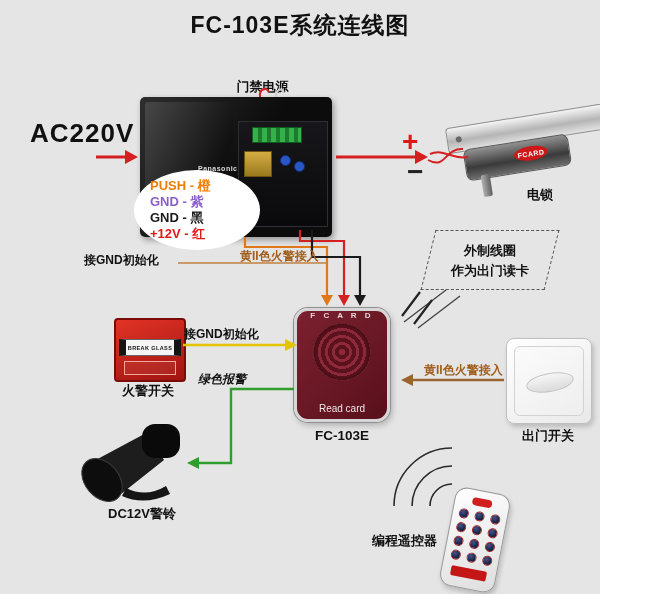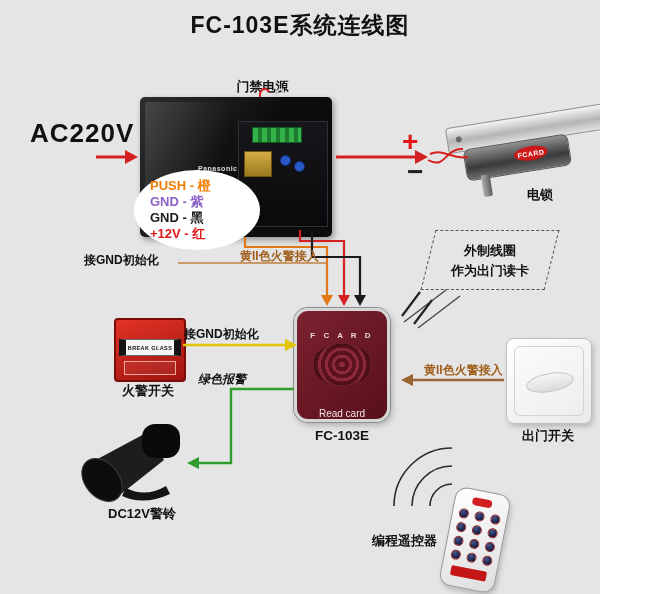--- a/index.html
+++ b/index.html
@@ -37,21 +37,21 @@
   .lock-label{left:498px;top:186px;width:84px;text-align:center;}
 
   
   .fire{position:absolute;left:114px;top:318px;width:68px;height:60px;background:linear-gradient(160deg,#e23326,#a01410);border:2px solid #7a0c08;border-radius:4px;z-index:1;}
   .fire-band{position:absolute;left:3px;right:3px;top:19px;height:15px;background:#f5f5f5;border-top:1px solid #666;border-bottom:1px solid #666;border-left:7px solid #151515;border-right:7px solid #151515;display:flex;align-items:center;justify-content:center;font-size:5.5px;font-weight:bold;color:#111;letter-spacing:.4px;}
   .fire-lower{position:absolute;left:8px;right:8px;top:41px;height:12px;border:1px solid #f0a89e;background:rgba(255,255,255,.06);}
   .fire-label{left:106px;top:382px;width:84px;text-align:center;}
 
   
   .reader{position:absolute;left:294px;top:308px;width:96px;height:114px;background:linear-gradient(135deg,#7c2130,#58101a);border:3px solid #d6d6d6;border-radius:14px;box-shadow:0 0 0 1px #8f8f8f,2px 3px 6px rgba(0,0,0,.25);display:flex;flex-direction:column;align-items:center;box-sizing:border-box;z-index:1;}
-  .reader-brand{margin-top:20px;color:#e8d5d8;font-size:8px;letter-spacing:3px;font-weight:bold;}
+  .reader-brand{margin-top:0;color:#e8d5d8;font-size:8px;letter-spacing:3px;font-weight:bold;}
   .reader-rings{margin-top:3px;width:58px;height:58px;border-radius:50%;background:repeating-radial-gradient(circle at 50% 50%,#8c2a3a 0 3px,#5c121c 3px 7px);box-shadow:inset 0 0 6px rgba(0,0,0,.55);}
   .reader-text{margin-top:22px;color:#f0e6e6;font-size:10px;}
   .reader-label{left:294px;top:428px;width:96px;text-align:center;font-size:13.5px;}
 
   
   .coil-note{position:absolute;left:428px;top:230px;width:122px;height:58px;border:1.6px dashed #555;transform:skewX(-14deg);display:flex;align-items:center;justify-content:center;z-index:2;}
   .coil-inner{transform:skewX(14deg);text-align:center;font-size:13px;font-weight:bold;line-height:1.5;}
 
   
   .exit{position:absolute;left:506px;top:338px;width:84px;height:84px;background:linear-gradient(145deg,#fff,#e9e9e9);border:1px solid #bfbfbf;border-radius:8px;box-shadow:2px 3px 5px rgba(0,0,0,.18);z-index:1;}

